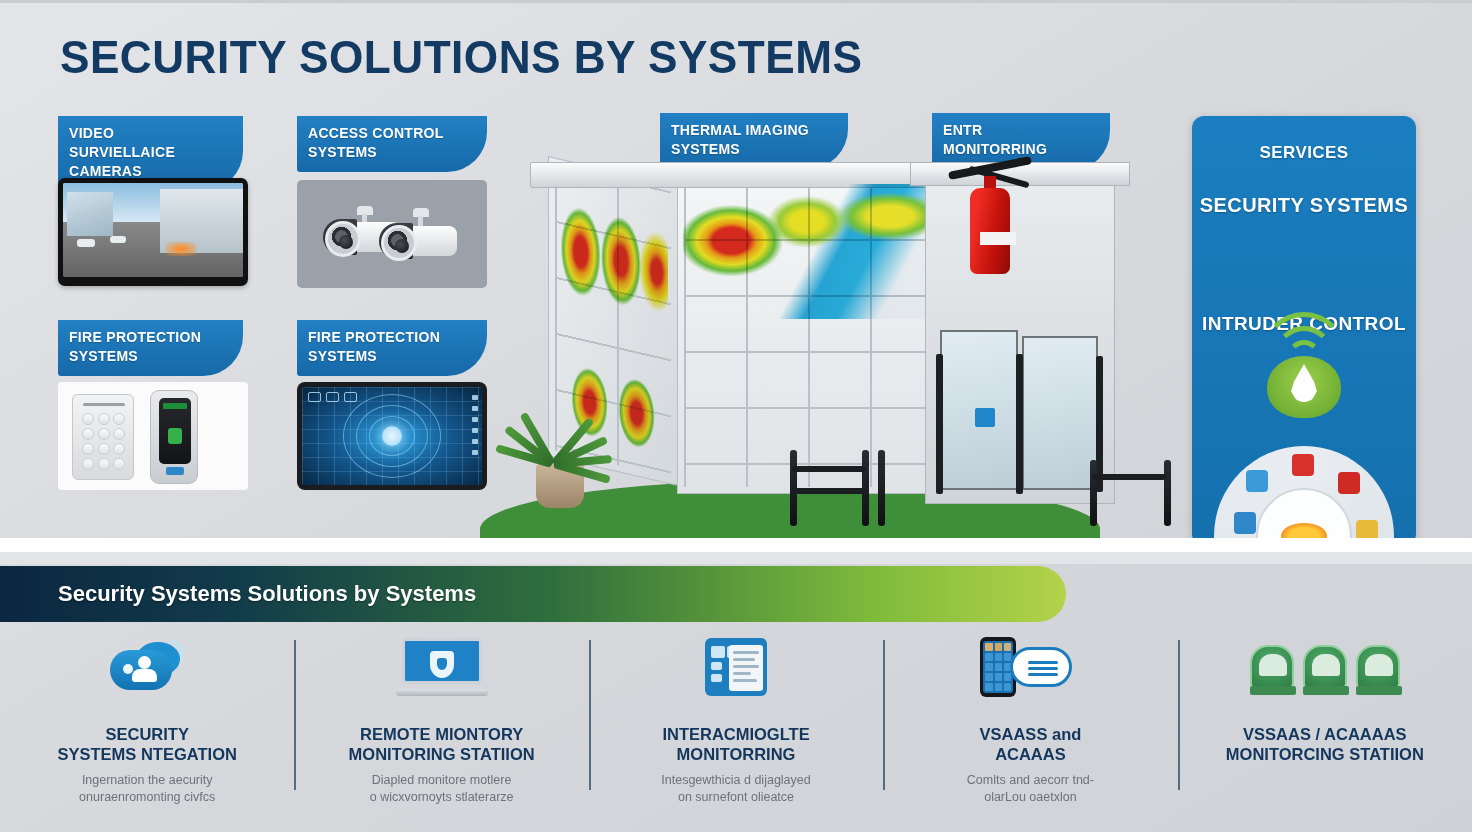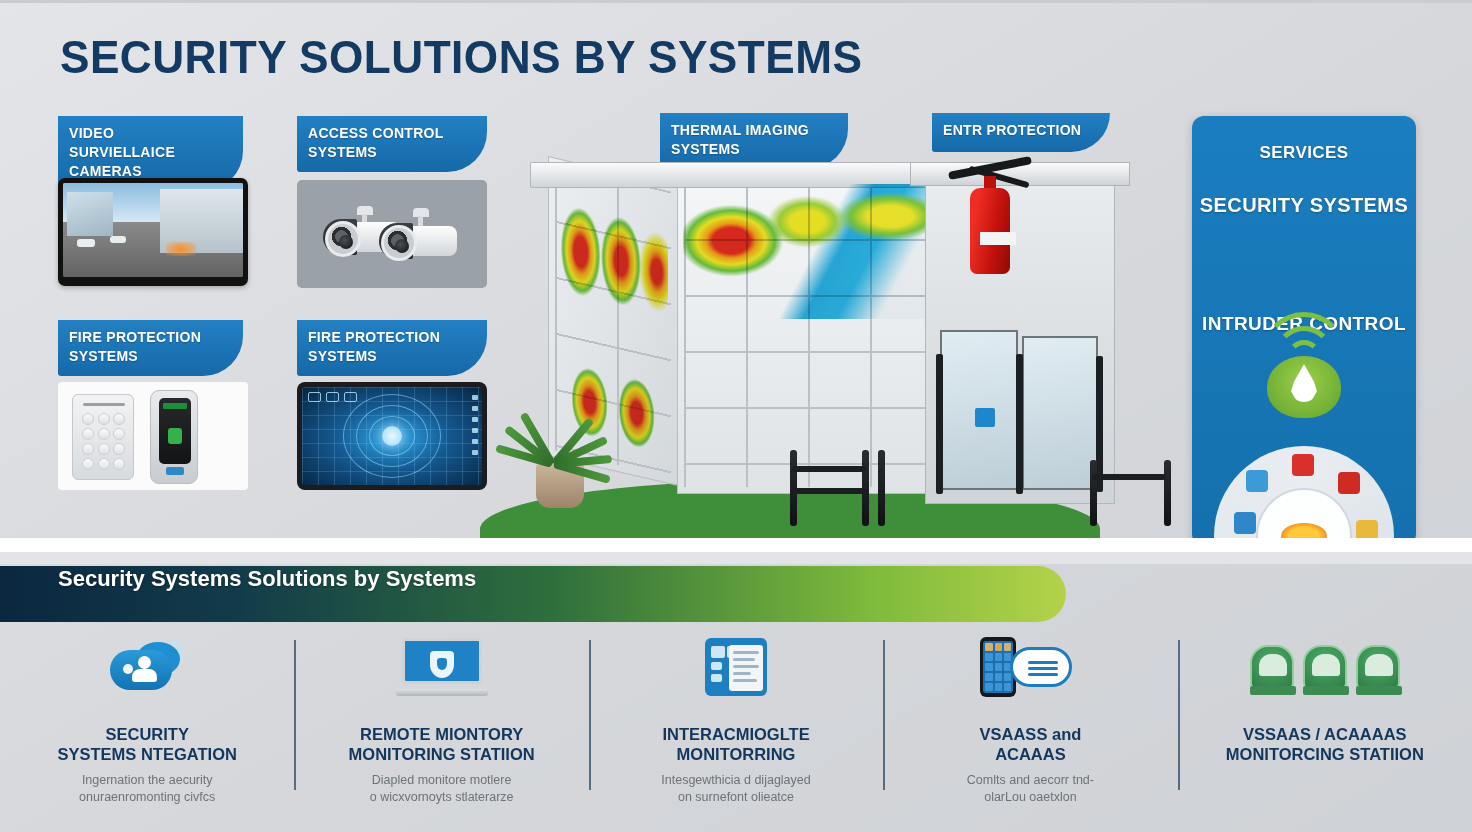--- a/index.html
+++ b/index.html
@@ -223,21 +223,21 @@
   .wi { position:absolute; width:22px; height:22px; border-radius:4px; }
 
   
   .sep { position:absolute; left:0; top:538px; width:1472px; height:14px; background:#fff; }
   .sep-band { position:absolute; left:0; top:552px; width:1472px; height:12px;
     background:#e2e4e7; }
 
   
   .gbar { position:absolute; left:0; top:566px; width:1066px; height:56px;
     background:linear-gradient(90deg,#0b2740 0%,#123b4a 22%,#2f6f3c 52%,#7fbb3b 82%,#b4d24a 100%);
-    border-radius:0 34px 34px 0; display:flex; }
+    border-radius:0 34px 34px 0; display:flex; align-items:center; }
   .gbar-txt { color:#fff; font-size:22px; font-weight:bold; margin-left:58px;
     text-shadow:0 1px 2px rgba(0,0,0,.4); }
 
   
   .feats { position:absolute; left:0; top:628px; width:1472px; height:204px;
     display:flex; }
   .feat { flex:1; position:relative; display:flex; flex-direction:column;
     align-items:center; padding-top:8px; }
   .feat + .feat:before { content:""; position:absolute; left:0; top:12px;
     width:2px; height:150px; background:#2b4a63; opacity:.75; }
@@ -315,21 +315,21 @@
   <div class="banner" style="left:58px; top:116px; width:185px;">VIDEO SURVIELLAICE
 CAMERAS</div>
   <div class="banner" style="left:297px; top:116px; width:190px;">ACCESS CONTROL
 SYSTEMS</div>
   <div class="banner" style="left:58px; top:320px; width:185px;">FIRE PROTECTION
 SYSTEMS</div>
   <div class="banner" style="left:297px; top:320px; width:190px;">FIRE PROTECTION
 SYSTEMS</div>
   <div class="banner" style="left:660px; top:113px; width:188px;">THERMAL IMAGING
 SYSTEMS</div>
-  <div class="banner" style="left:932px; top:113px; width:178px; padding-bottom:12px;">ENTR PROTECTION</div>
+  <div class="banner" style="left:932px; top:113px; width:178px; padding-bottom:12px;">ENTR MONITORRING</div>
 
   <div class="tile" style="left:58px; top:178px;">
     <div class="monitor">
       <div class="monitor-screen">
         <div class="mon-sky"></div>
         <div class="mon-road"></div>
         <div class="mon-bld"></div>
         <div class="mon-bld2"></div>
         <div class="mon-car" style="left:8%; top:60%; width:18px; height:8px;"></div>
         <div class="mon-car" style="left:26%; top:56%; width:16px; height:7px;"></div>

